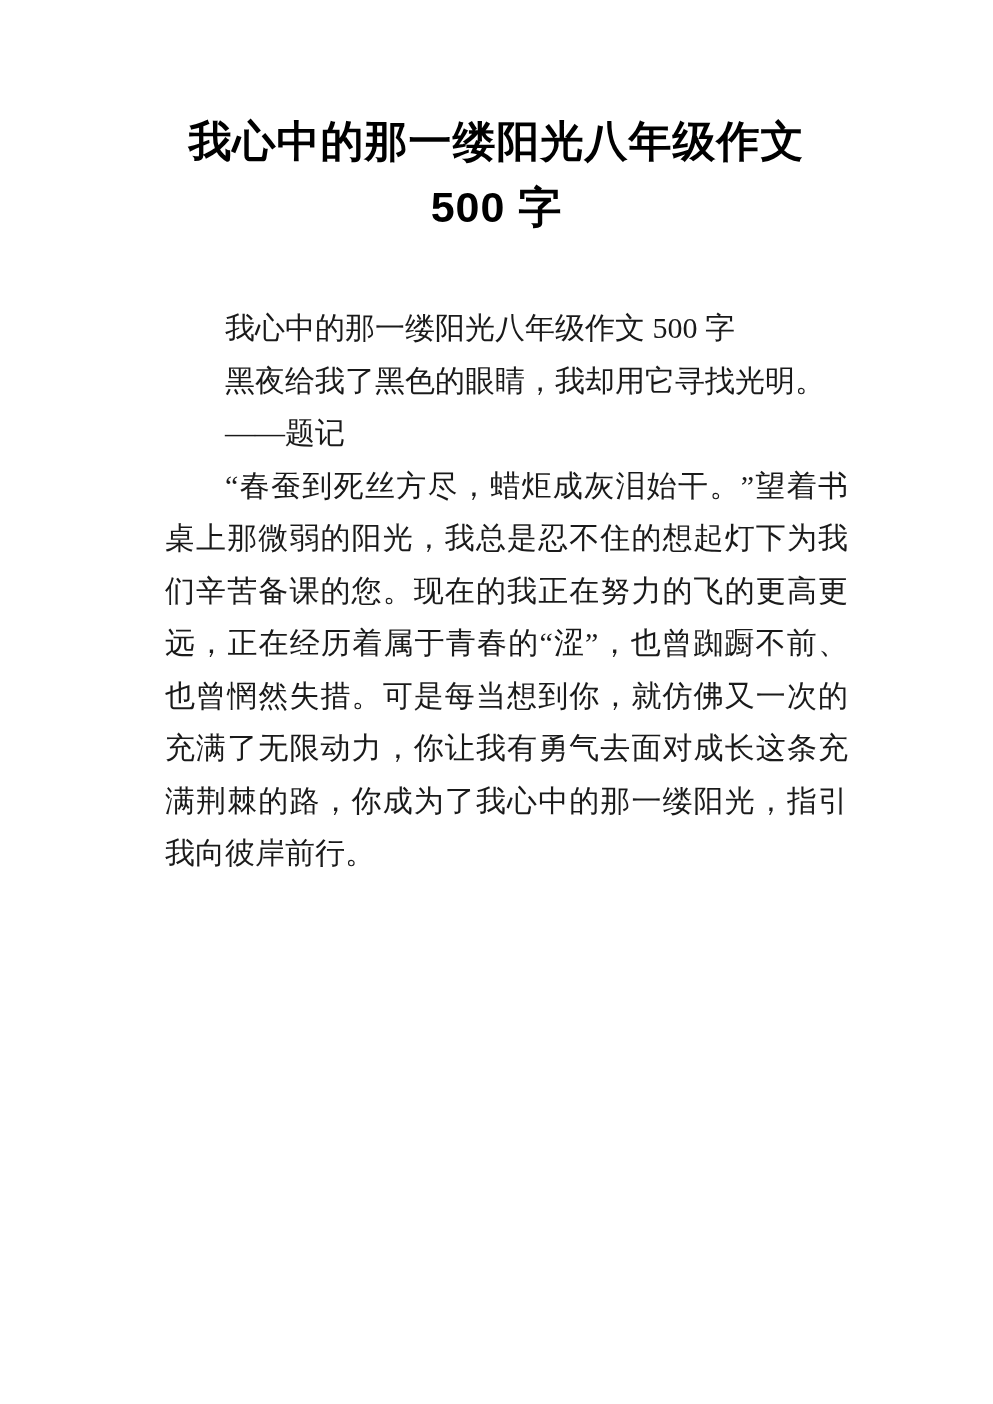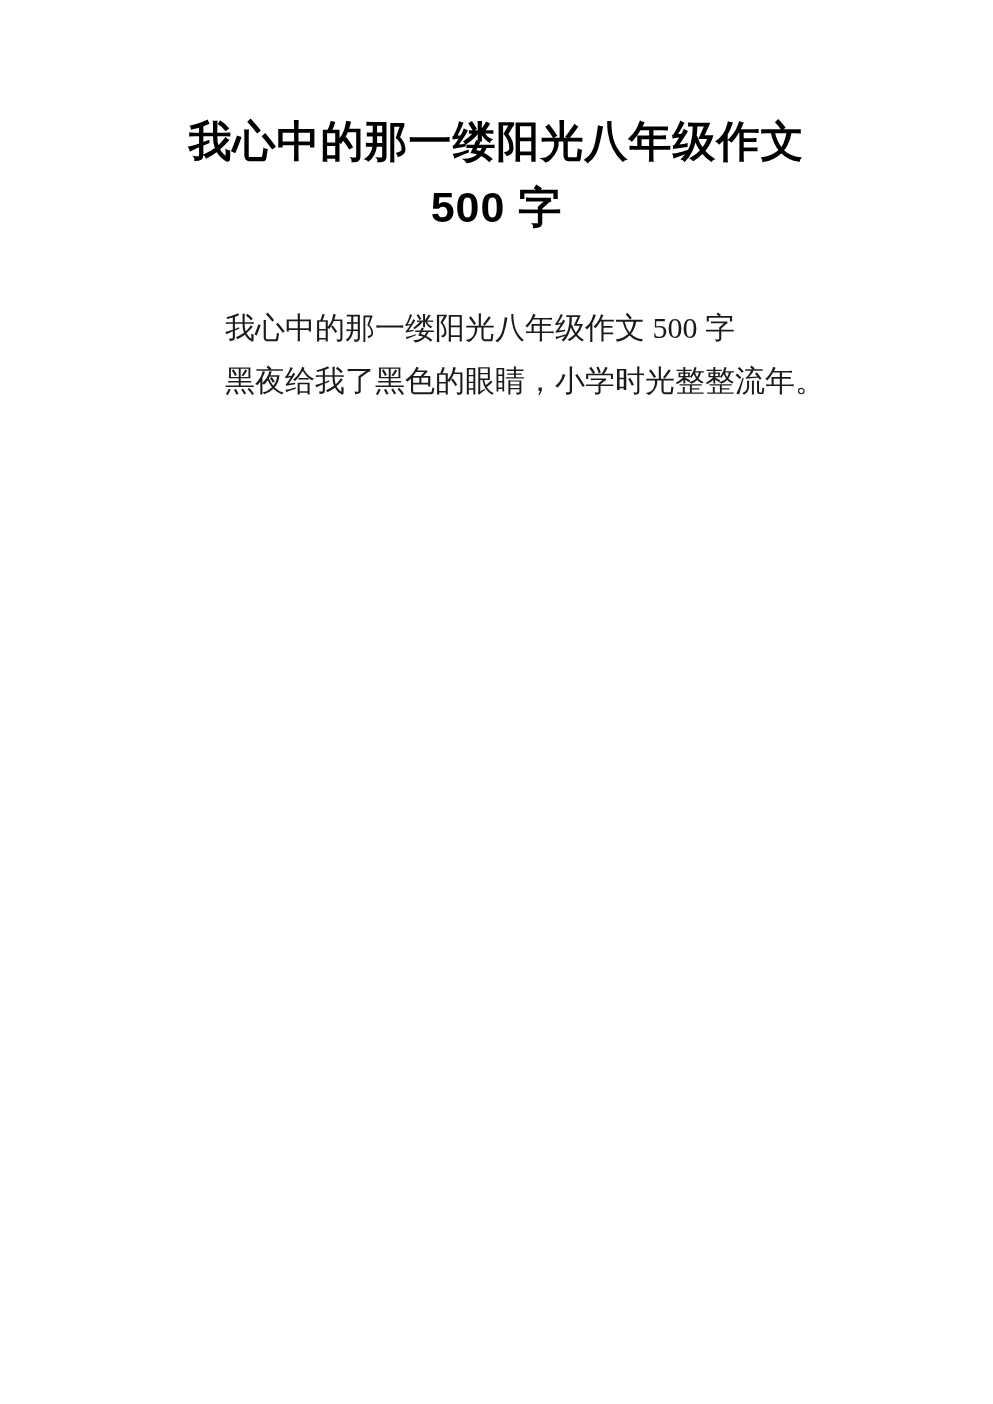--- a/index.html
+++ b/index.html
@@ -44,19 +44,21 @@
 </style>
 </head>
 <body>
 
 <div class="page">
   <h1 class="doc-title">我心中的那一缕阳光八年级作文 500 字</h1>
   <div class="doc-body">
 
       <p class="para">我心中的那一缕阳光八年级作文 500 字</p>
 
-      <p class="para">黑夜给我了黑色的眼睛，小学时光整整流年。</p>
+      <p class="para">黑夜给我了黑色的眼睛，我却用它寻找光明。</p>
+
+      <p class="para">——题记</p>
 
 
-
+      <p class="para">“春蚕到死丝方尽，蜡炬成灰泪始干。”望着书桌上那微弱的阳光，我总是忍不住的想起灯下为我们辛苦备课的您。现在的我正在努力的飞的更高更远，正在经历着属于青春的“涩”，也曾踟蹰不前、也曾惘然失措。可是每当想到你，就仿佛又一次的充满了无限动力，你让我有勇气去面对成长这条充满荆棘的路，你成为了我心中的那一缕阳光，指引我向彼岸前行。</p>
 
     </div>
 </div>
 
 </body></html>

